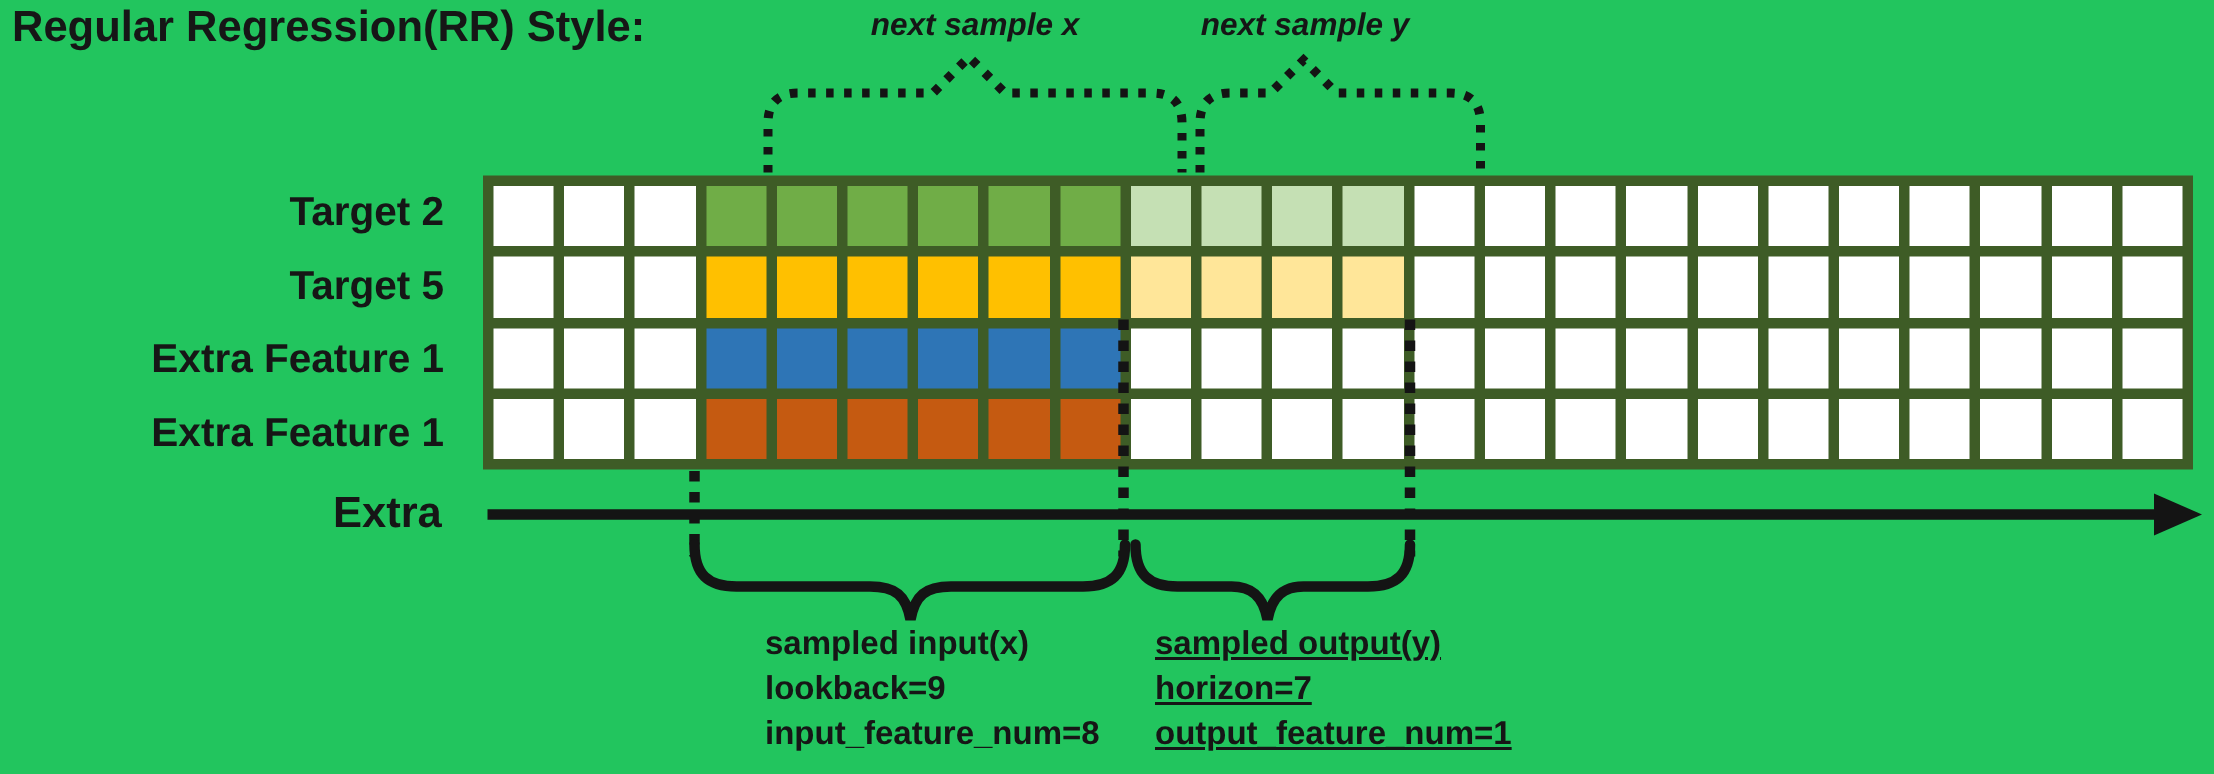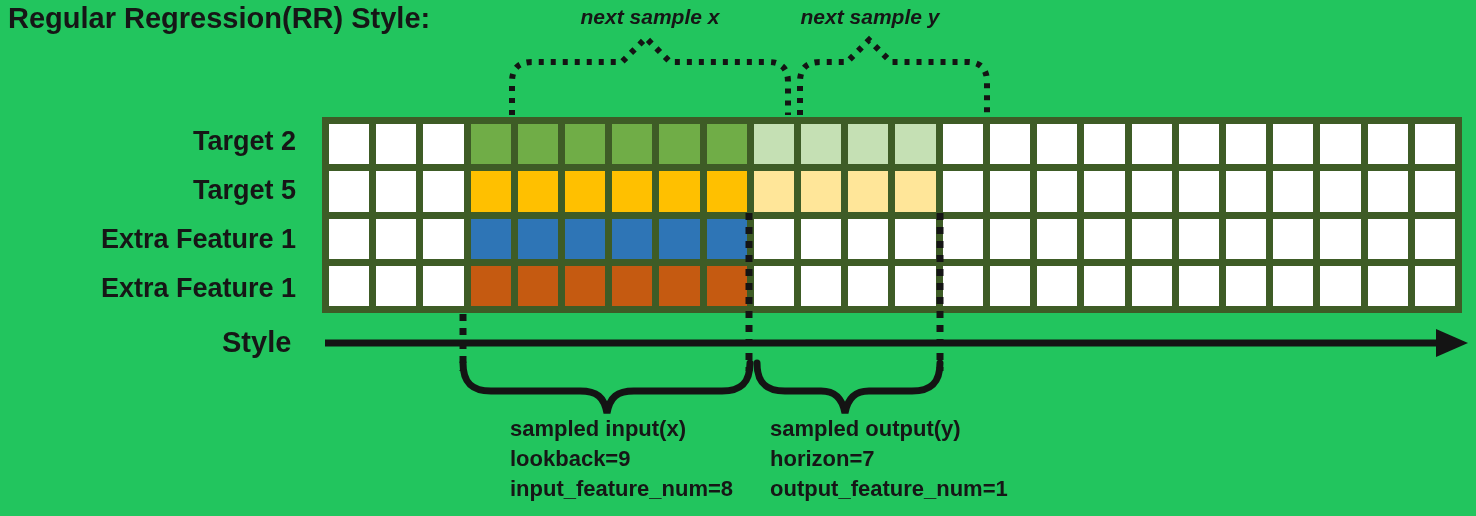--- a/index.html
+++ b/index.html
@@ -87,21 +87,21 @@
   .caption {
     position: absolute;
     top: 414px;
     font-size: 22px;
     font-weight: 600;
     line-height: 30px;
     color: #161616;
     white-space: nowrap;
   }
   .caption.input { left: 510px; }
-  .caption.output { left: 770px; }
+  .caption.output { left: 770px; text-decoration: underline; }
 </style>
 </head>
 <body>
 
 <div class="canvas">
 
   <div class="title">Regular Regression(RR) Style:</div>
 
   <div class="brace-label x">next sample x</div>
   <div class="brace-label y">next sample y</div>
@@ -223,21 +223,21 @@
     <line x1="940" y1="213" x2="940" y2="371" stroke="#141414" stroke-width="7" stroke-dasharray="7 7"></line>
 
     <line x1="325" y1="343" x2="1440" y2="343" stroke="#141414" stroke-width="7"></line>
     <polygon points="1436,329 1436,357 1468,343" fill="#141414"></polygon>
 
     <path d="M 463 363 C 463 383 472 391 491 391 L 580 391 C 597 391 604 397 607 413 C 610 397 617 391 634 391 L 722 391 C 741 391 750 383 750 363" fill="none" stroke="#141414" stroke-width="7" stroke-linecap="round"></path>
 
     <path d="M 757 363 C 757 383 766 391 785 391 L 821 391 C 834 391 842 397 845 413 C 848 397 856 391 869 391 L 912 391 C 931 391 940 383 940 363" fill="none" stroke="#141414" stroke-width="7" stroke-linecap="round"></path>
   </svg>
 
-  <div class="time-label">Style</div>
+  <div class="time-label">Extra</div>
 
   <div class="caption input" id="input-caption">
       <div>sampled input(x)</div>
       <div>lookback=9</div>
       <div>input_feature_num=8</div>
     </div>
   <div class="caption output" id="output-caption">
       <div>sampled output(y)</div>
       <div>horizon=7</div>
       <div>output_feature_num=1</div>

